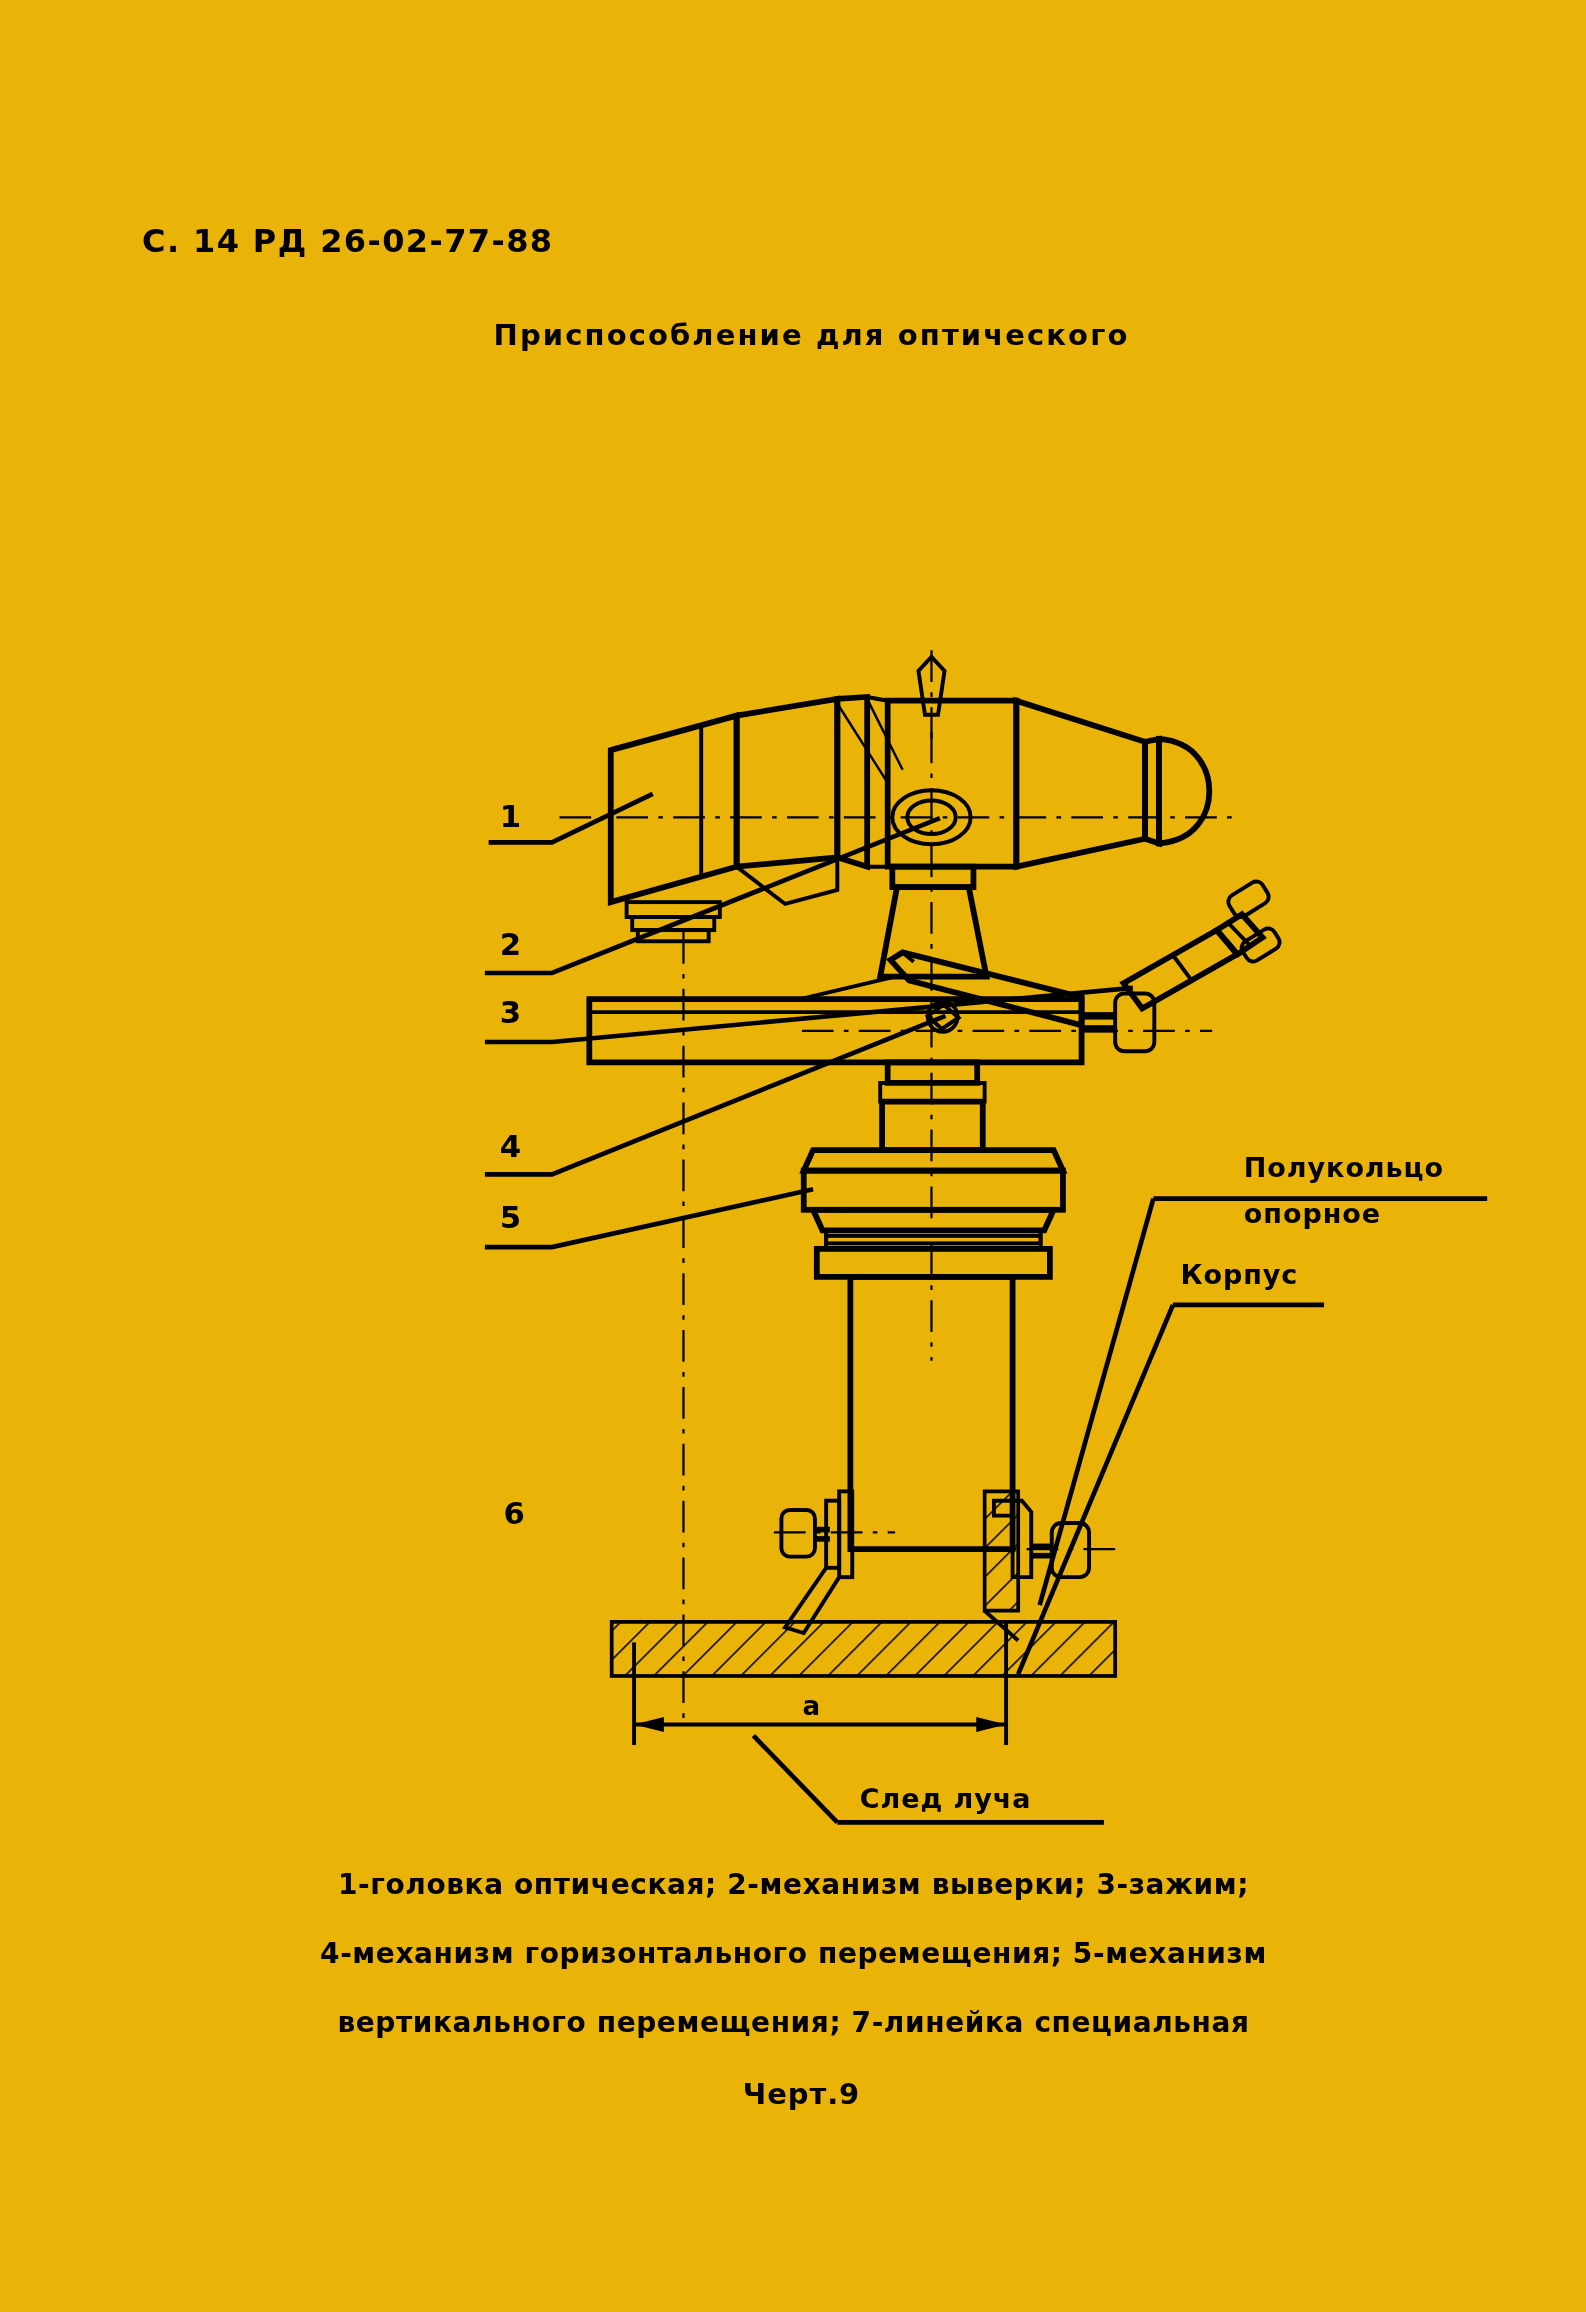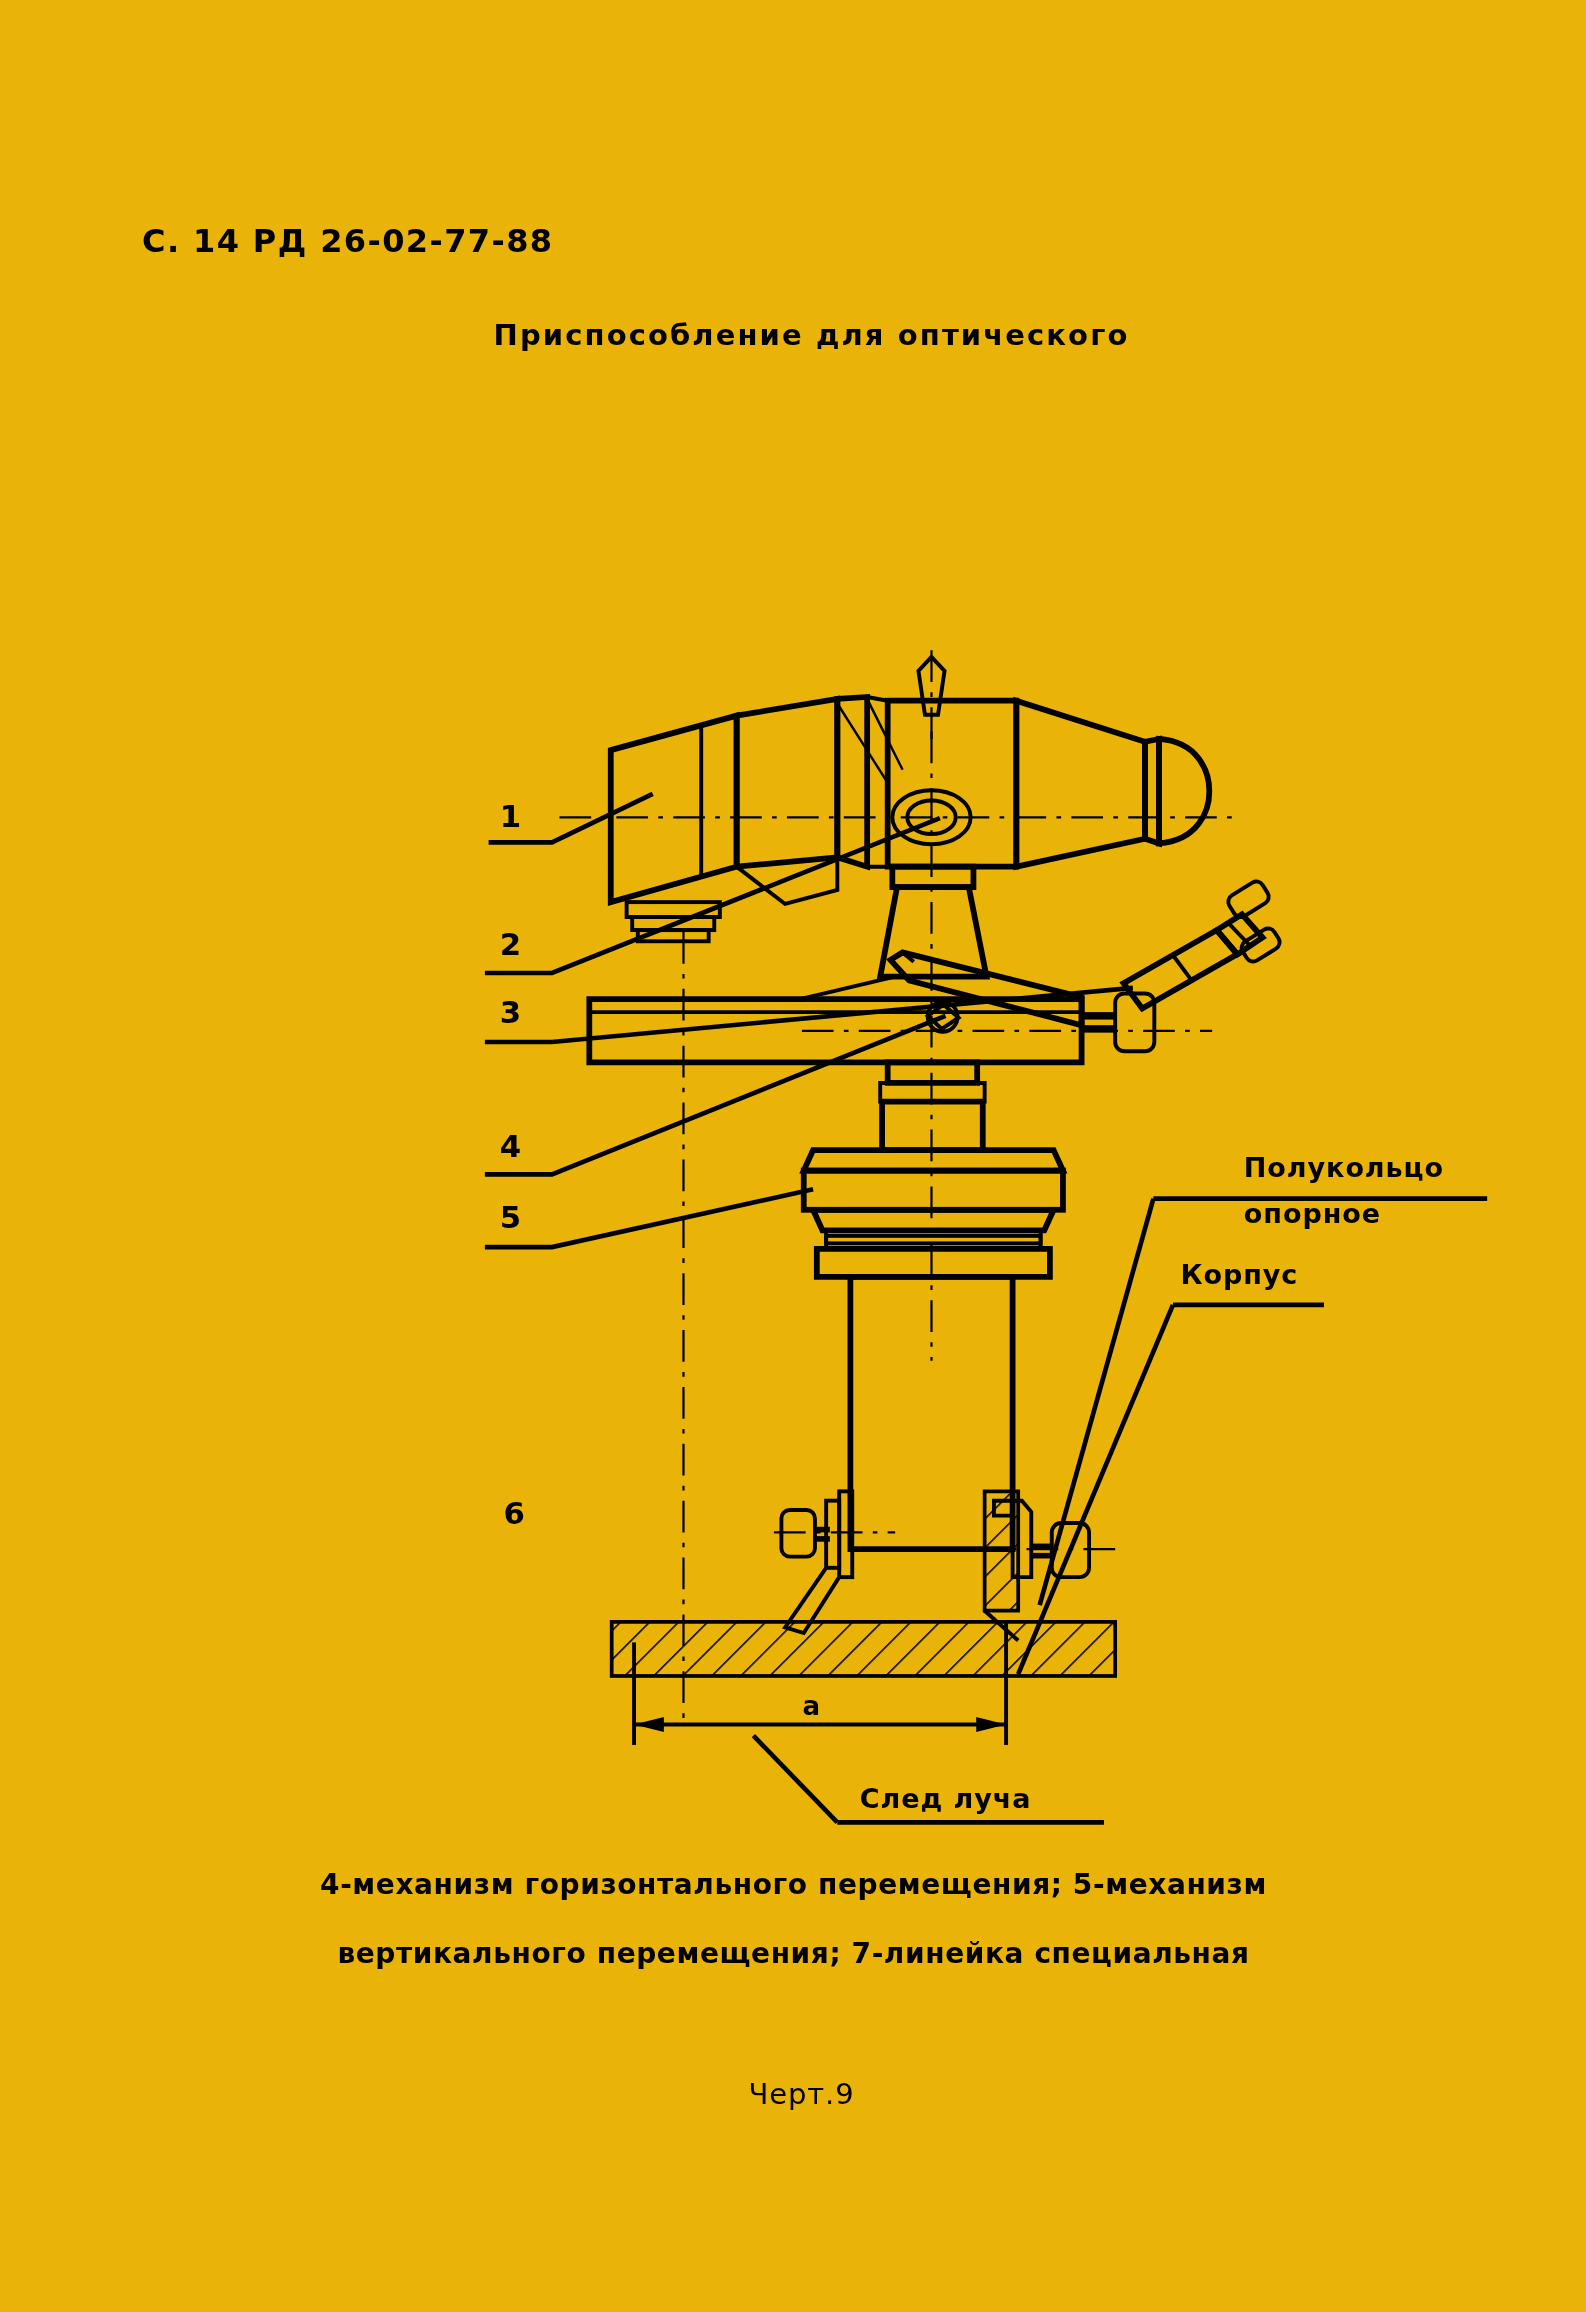--- a/index.html
+++ b/index.html
@@ -64,21 +64,21 @@
     line-height: 69px;
   }
   .caption span { display: block; }
   .figno {
     position: absolute;
     left: 16px;
     right: 0;
     top: 2077px;
     text-align: center;
     font-family: "DejaVu Sans", "Liberation Sans", sans-serif;
-    font-weight: 400;
+    font-weight: 700;
     font-size: 29px;
     letter-spacing: 0.9px;
   }
   svg text {
     font-family: "DejaVu Sans", "Liberation Sans", sans-serif;
     font-weight: 700;
     fill: #000;
   }
   .lbl-num { font-size: 33px; }
   .lbl-txt { font-size: 29px; letter-spacing: 1px; }
@@ -348,20 +348,21 @@
       <g>
         <text class="lbl-txt" x="922" y="1340">След луча</text>
         <path class="lead" d="M898,1355 L1184,1355"></path>
         <path class="lead" d="M898,1355 L808,1262"></path>
       </g>
 
     </svg>
   </div>
 
   <div class="caption">
+    <span>1-головка оптическая; 2-механизм выверки; 3-зажим;</span>
     <span>4-механизм горизонтального перемещения; 5-механизм</span>
     <span>вертикального перемещения; 7-линейка специальная</span>
   </div>
 
   <div class="figno">Черт.9</div>
 
 </div>
 
 
 </body></html>

